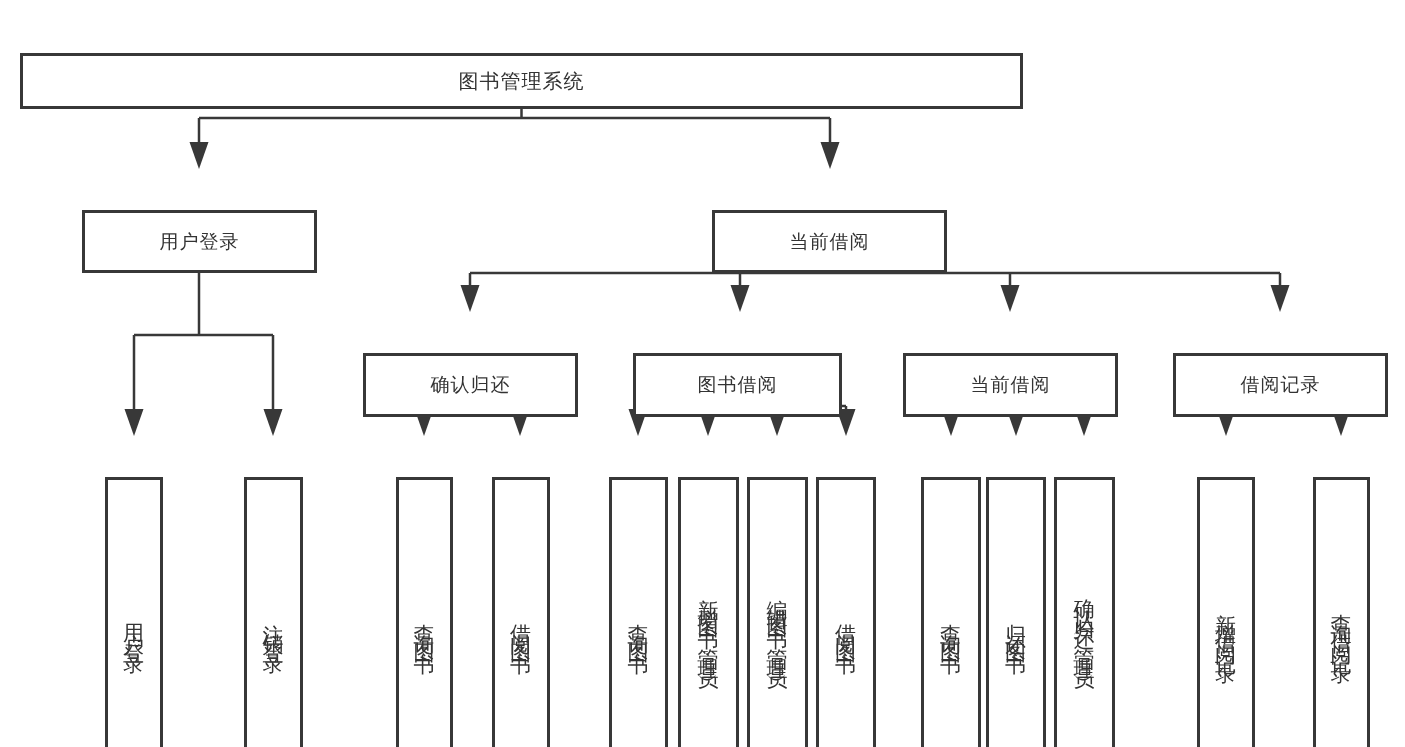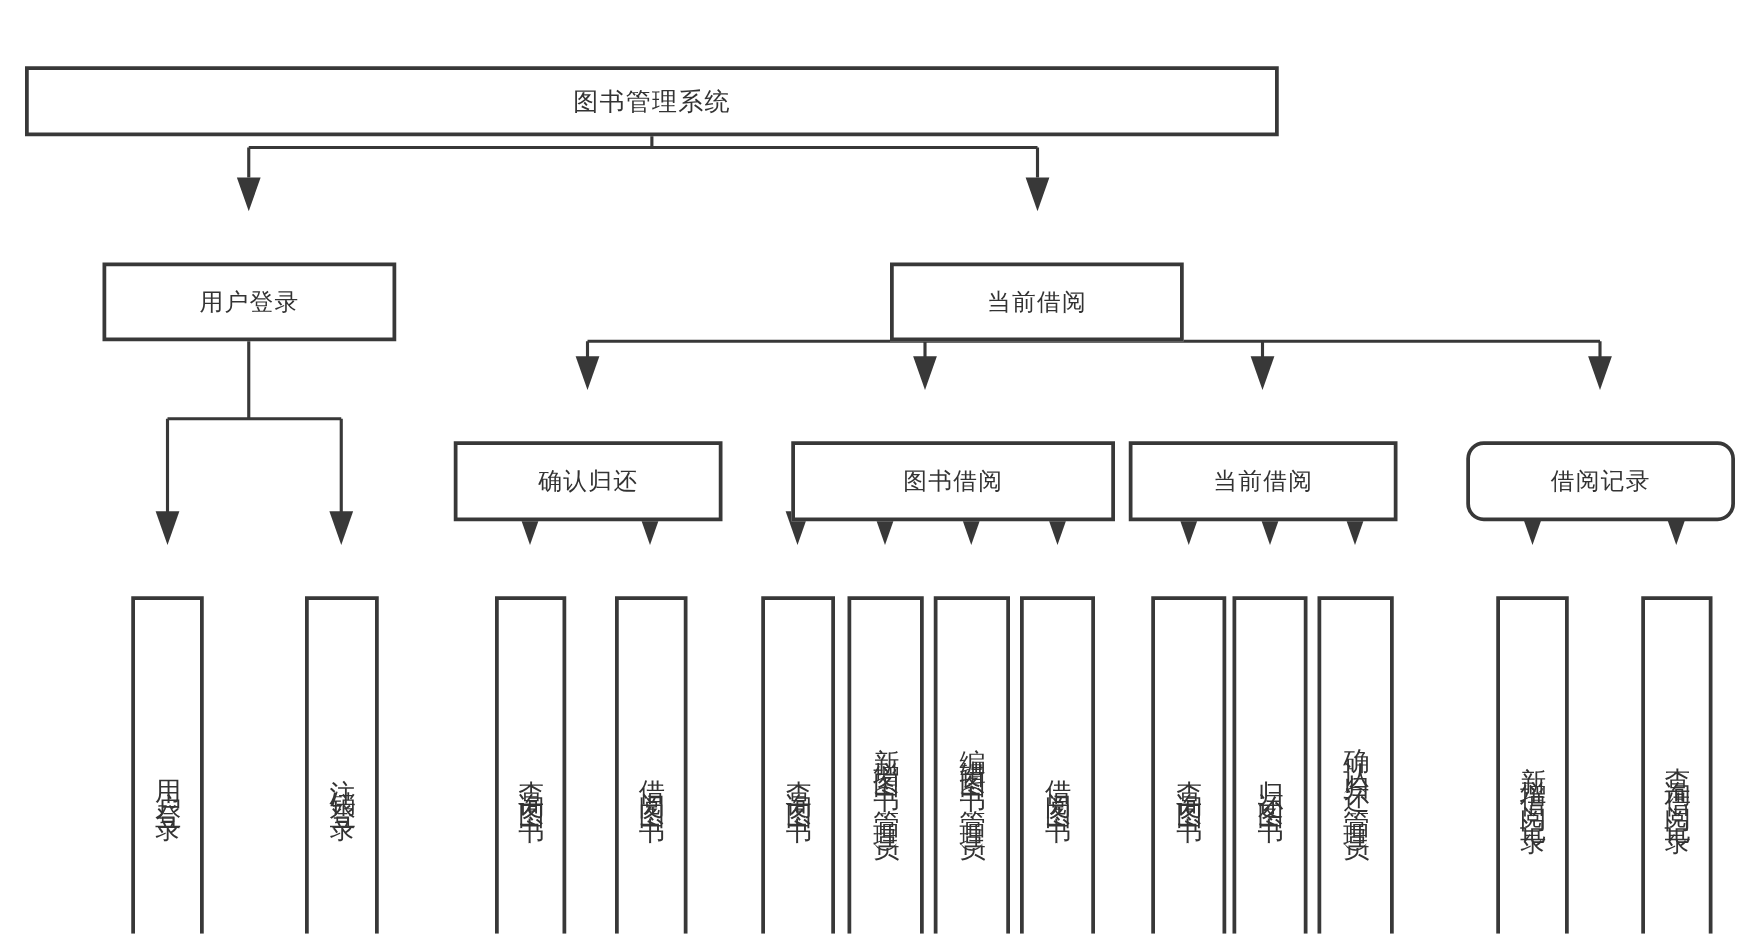--- a/index.html
+++ b/index.html
@@ -85,27 +85,27 @@
   <div class="node hbox" style="left:82px;top:170px;width:235px;height:63px;">
     <span>用户登录</span>
   </div>
   <div class="node hbox" style="left:712px;top:170px;width:235px;height:63px;">
     <span>当前借阅</span>
   </div>
 
   <div class="node hbox" style="left:363px;top:313px;width:215px;height:64px;">
     <span>确认归还</span>
   </div>
-  <div class="node hbox" style="left:633px;top:313px;width:259px;height:64px;">
+  <div class="node hbox" style="left:633px;top:313px;width:209px;height:64px;">
     <span>图书借阅</span>
   </div>
   <div class="node hbox" style="left:903px;top:313px;width:215px;height:64px;">
     <span>当前借阅</span>
   </div>
-  <div class="node hbox" style="left:1173px;top:313px;width:215px;height:64px;border-radius:14px;">
+  <div class="node hbox" style="left:1173px;top:313px;width:215px;height:64px;">
     <span>借阅记录</span>
   </div>
 
   <div class="node vbox" style="left:105px;top:437px;width:58px;height:300px;">
     <span>用户登录</span>
   </div>
   <div class="node vbox" style="left:244px;top:437px;width:59px;height:300px;">
     <span>注销登录</span>
   </div>
   <div class="node vbox" style="left:396px;top:437px;width:57px;height:300px;">

